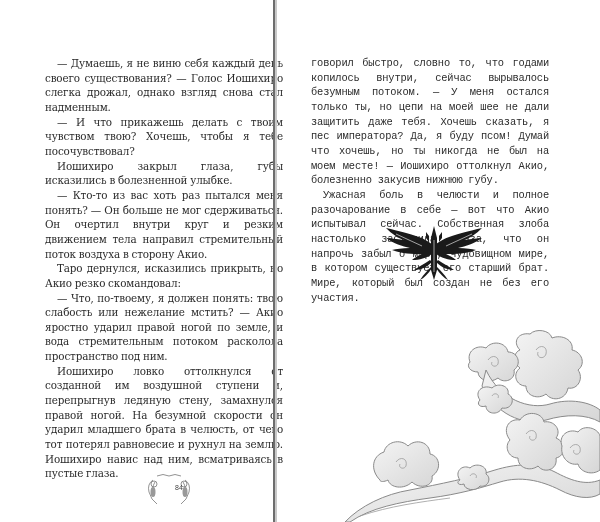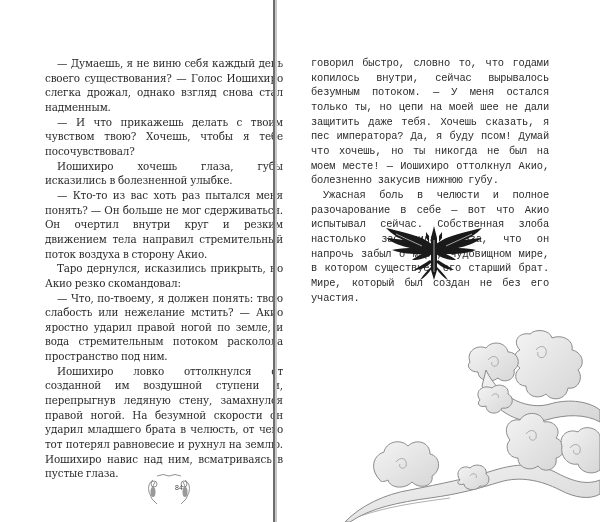--- a/index.html
+++ b/index.html
@@ -19,21 +19,21 @@
   .emblem { position:absolute; left:107px; top:224px; width:104px; height:60px; }
   .clouds { position:absolute; left:25px; top:330px; width:300px; height:192px; }
 </style>
 </head>
 <body>
 
 <div class="page page-left">
   <div class="text-block left-text">
     <p>— Думаешь, я не виню себя каждый день своего существования? — Голос Иошихиро слегка дрожал, однако взгляд снова стал надменным.</p>
     <p>— И что прикажешь делать с твоим чувством твою? Хочешь, чтобы я тебе посочувствовал?</p>
-    <p>Иошихиро хочешь глаза, губы исказились в болезненной улыбке.</p>
+    <p>Иошихиро закрыл глаза, губы исказились в болезненной улыбке.</p>
     <p>— Кто-то из вас хоть раз пытался меня понять? — Он больше не мог сдерживаться. Он очертил внутри круг и резким движением тела направил стремительный поток воздуха в сторону Акио.</p>
     <p>Таро дернулся, исказились прикрыть, но Акио резко скомандовал:</p>
     <p>— Что, по-твоему, я должен понять: твою слабость или нежелание мстить? — Акио яростно ударил правой ногой по земле, и вода стремительным потоком расколола пространство под ним.</p>
     <p>Иошихиро ловко оттолкнулся от созданной им воздушной ступени и, перепрыгнув ледяную стену, замахнулся правой ногой. На безумной скорости он ударил младшего брата в челюсть, от чего тот потерял равновесие и рухнул на землю. Иошихиро навис над ним, всматриваясь в пустые глаза.</p>
 
   </div>
 
   <div class="folio">
     <svg width="60" height="40" viewBox="0 0 60 40">
       <g fill="none" stroke="#777" stroke-width="0.8">

